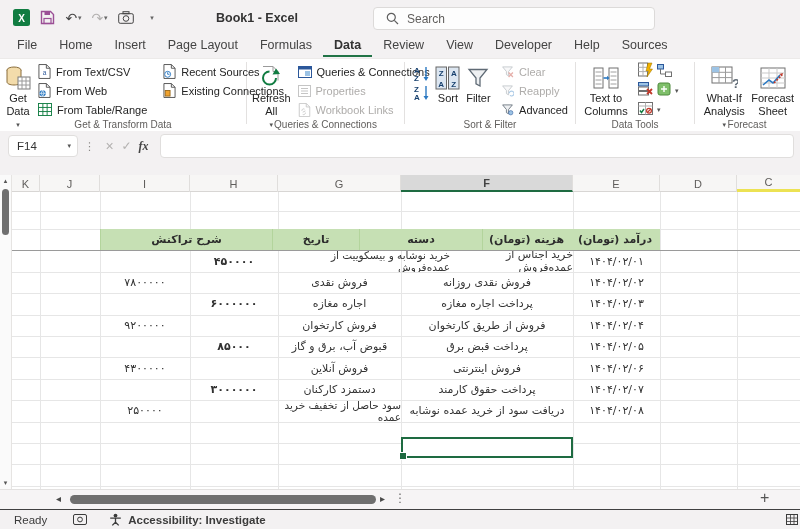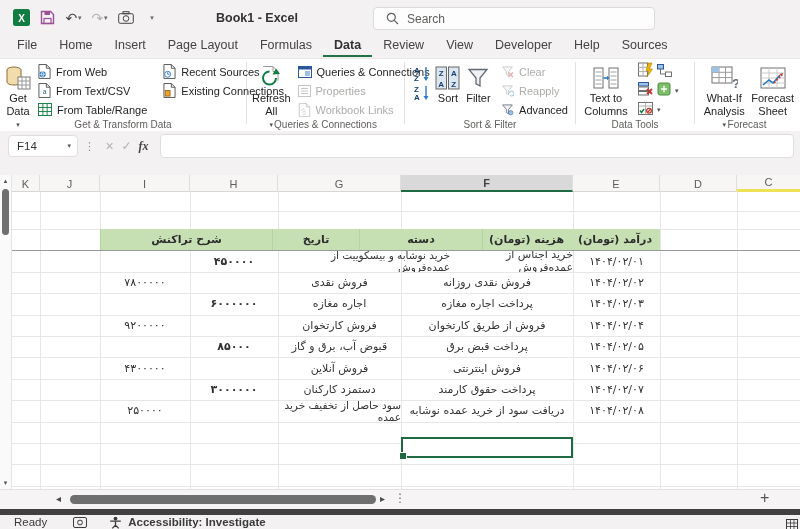--- a/index.html
+++ b/index.html
@@ -63,21 +63,21 @@
   .cI{width:90px;}.cH{width:88px;font-weight:bold;}.cG{width:123px;}.cF{width:172px;}.cE{width:87px;}
   .num{font-size:11px;color:#303030;}
   .selcell{position:absolute;left:389px;top:245px;width:172px;height:21px;border:2px solid #1e6b41;box-sizing:border-box;background:#fff;}
   .handle{position:absolute;left:-4px;bottom:-4px;width:6px;height:6px;background:#1e6b41;border:1px solid #fff;}
   
   .hscroll{position:absolute;left:0;top:489px;width:800px;height:20px;background:#f6f4f5;border-top:1px solid #e3e1e0;box-sizing:border-box;}
   .harr{position:absolute;top:3px;font-size:10px;color:#4a4a4a;}
   .hthumb{position:absolute;left:70px;top:5px;width:306px;height:9px;background:#6f6f6f;border-radius:5px;}
   .hdots{position:absolute;left:394px;top:1px;font-size:12px;color:#6a6a6a;}
   .addsheet{position:absolute;left:760px;top:-1px;font-size:16px;color:#555;}
-  .statusbar{position:absolute;left:0;top:509px;width:800px;height:20px;background:#f3f1f2;border-top:6px solid #404040;
+  .statusbar{position:absolute;left:0;top:509px;width:800px;height:20px;background:#f3f1f2;border-top:1px solid #404040;
              box-sizing:border-box;display:flex;align-items:center;font-size:11.5px;color:#3b3b3b;}
   .sb-ready{margin-left:14px;}
   .sb-ic{margin-left:26px;display:flex;align-items:center;}
   .sb-acc{margin-left:22px;display:flex;align-items:center;gap:6px;font-weight:700;}
   .sb-grid{position:absolute;right:2px;top:4px;}
 </style>
 </head>
 <body>
 
 <div class="titlebar">
@@ -151,32 +151,32 @@
           </svg>
       </span>
       <span>Get Data</span>
       <span class="chev">▾</span>
     </div>
     <div class="rcol">
       <div class="rsmall">
         <svg width="13" height="15" viewBox="0 0 14 16">
             <path d="M1 .5 h8 l4 4 V15.5 H1z" fill="#fff" stroke="#505050"></path>
             <path d="M9 .5 v4 h4" fill="none" stroke="#505050"></path>
-            <circle cx="5" cy="11" r="3.4" fill="#2b79c2"></circle>
-            <path d="M1.6 11 h6.8 M5 7.6 a5 5 0 0 1 0 6.8 M5 7.6 a5 5 0 0 0 0 6.8" stroke="#fff" stroke-width=".7" fill="none"></path>
-          </svg>
-        <span>From Web</span>
+            <text x="5" y="12" font-size="7" fill="#2b579a">a</text>
+          </svg>
+        <span>From Text/CSV</span>
       </div>
       <div class="rsmall">
         <svg width="13" height="15" viewBox="0 0 14 16">
             <path d="M1 .5 h8 l4 4 V15.5 H1z" fill="#fff" stroke="#505050"></path>
             <path d="M9 .5 v4 h4" fill="none" stroke="#505050"></path>
-            <text x="5" y="12" font-size="7" fill="#2b579a">a</text>
-          </svg>
-        <span>From Text/CSV</span>
+            <circle cx="5" cy="11" r="3.4" fill="#2b79c2"></circle>
+            <path d="M1.6 11 h6.8 M5 7.6 a5 5 0 0 1 0 6.8 M5 7.6 a5 5 0 0 0 0 6.8" stroke="#fff" stroke-width=".7" fill="none"></path>
+          </svg>
+        <span>From Web</span>
       </div>
       <div class="rsmall">
         <svg width="14" height="13" viewBox="0 0 15 14">
             <rect x="0.5" y="0.5" width="14" height="13" fill="#fff" stroke="#107c41"></rect>
             <path d="M0.5 4.8 h14 M0.5 9.2 h14 M5.2 0.5 v13 M9.8 0.5 v13" stroke="#107c41"></path>
           </svg>
         <span>From Table/Range</span>
       </div>
     </div>
     <div class="rcol" style="margin-left:8px;">

